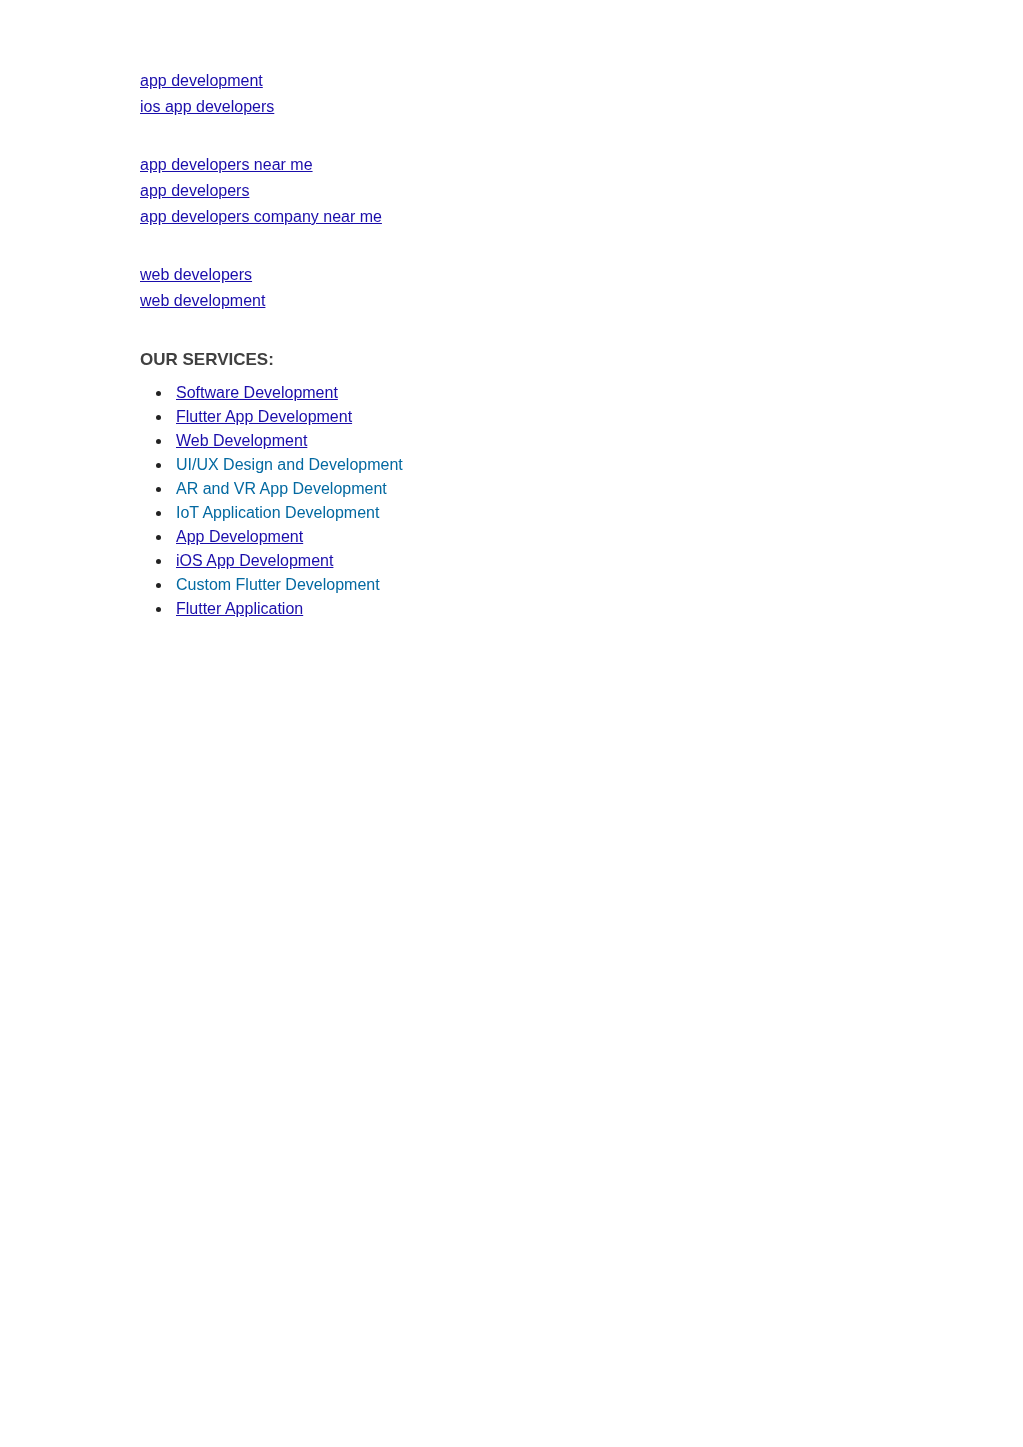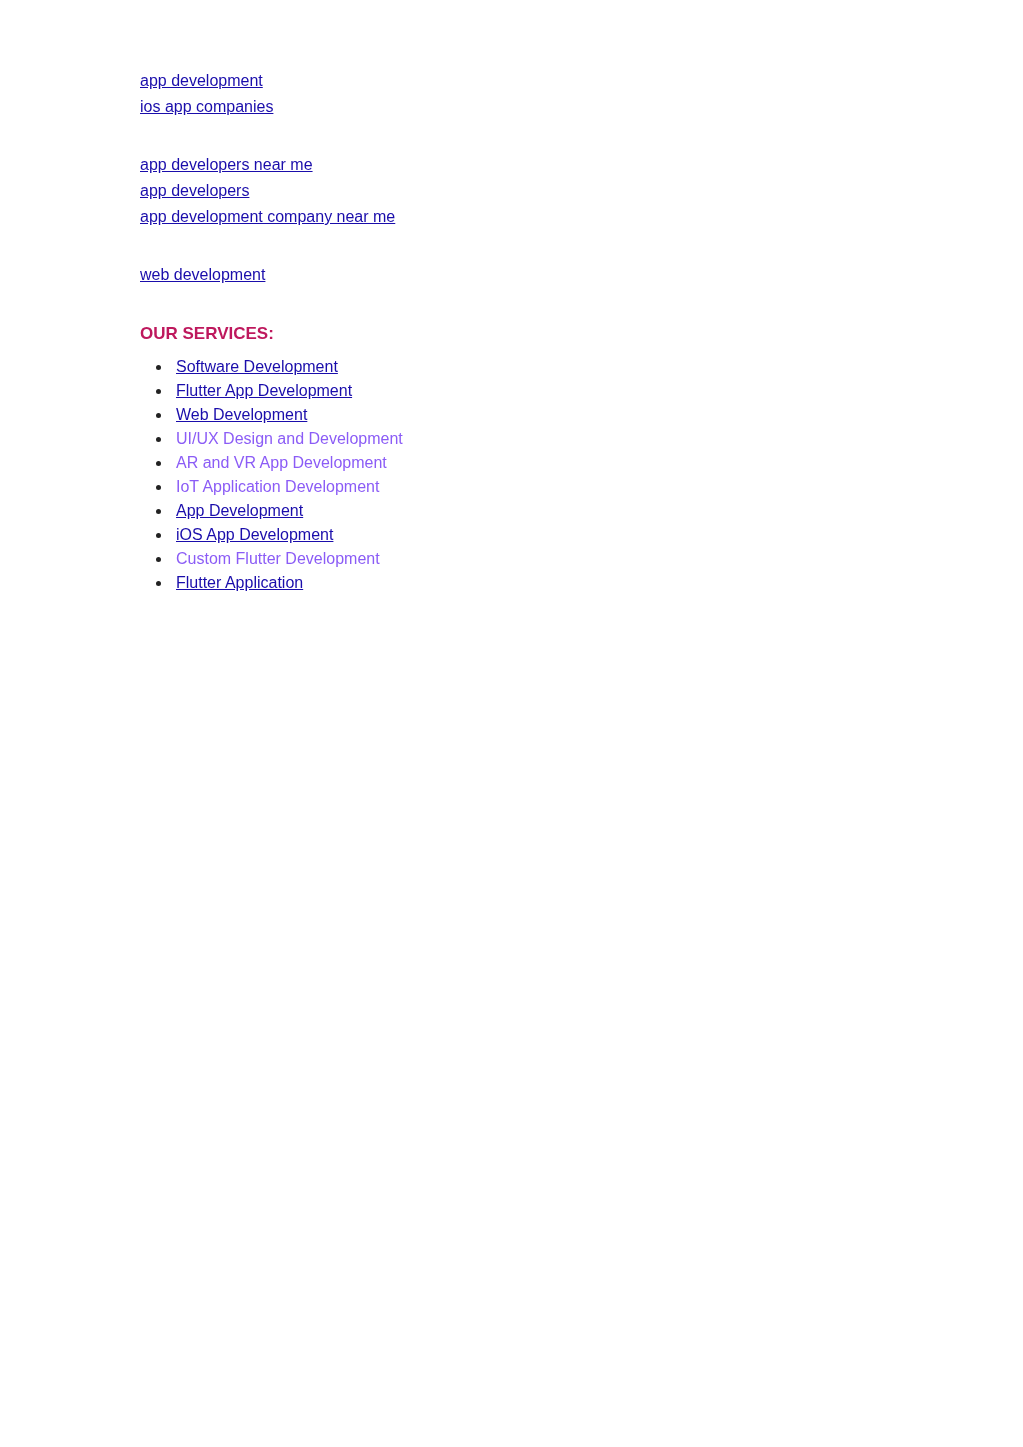--- a/index.html
+++ b/index.html
@@ -30,62 +30,63 @@
     a {
       color: #1a0dab;
       text-decoration: underline;
       font-size: 16px;
       cursor: pointer;
     }
 
     .services-heading {
       font-size: 17px;
       font-weight: bold;
-      color: #be185d;
+      color: #404040;
       margin-bottom: 14px;
       margin-top: 10px;
     }
 
     .services-list {
       list-style-type: disc;
       padding-left: 28px;
     }
 
     .services-list li {
       margin-bottom: 6px;
       font-size: 16px;
       color: #222222;
     }
 
     .services-list li a {
       color: #1a0dab;
     }
 
     .services-list li span {
-      color: #8b5cf6;
+      color: #0369a1;
       text-decoration: none;
     }
   </style>
 </head>
 <body>
 
 <div>
 
   <div class="link-group">
     <a class="link-item" href="#">app development</a>
-    <a class="link-item" href="#">ios app companies</a>
+    <a class="link-item" href="#">ios app developers</a>
   </div>
 
   <div class="link-group">
     <a class="link-item" href="#">app developers near me</a>
     <a class="link-item" href="#">app developers</a>
-    <a class="link-item" href="#">app development company near me</a>
+    <a class="link-item" href="#">app developers company near me</a>
   </div>
 
   <div class="link-group">
+    <a class="link-item" href="#">web developers</a>
     <a class="link-item" href="#">web development</a>
   </div>
 
   <div>
     <p class="services-heading">OUR SERVICES:</p>
     <ul class="services-list">
       <li><a href="#">Software Development</a></li>
       <li><a href="#">Flutter App Development</a></li>
       <li><a href="#">Web Development</a></li>
       <li><span>UI/UX Design and Development</span></li>

